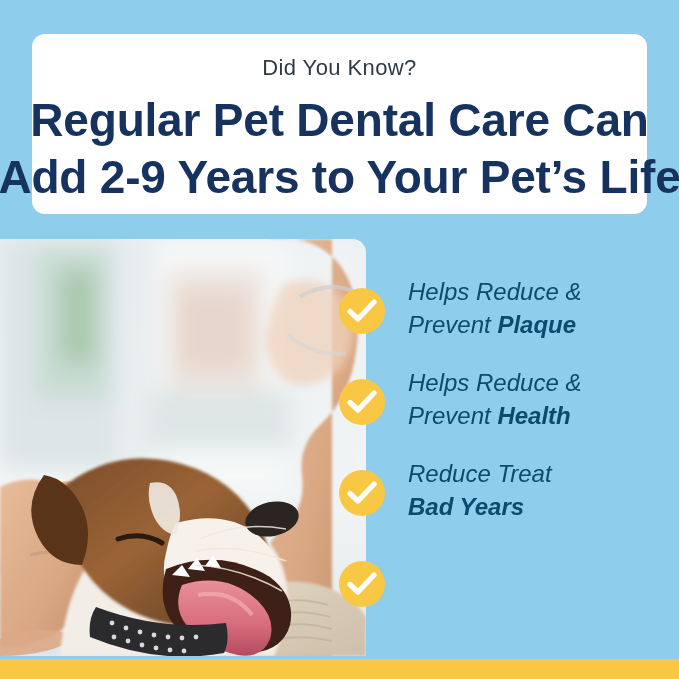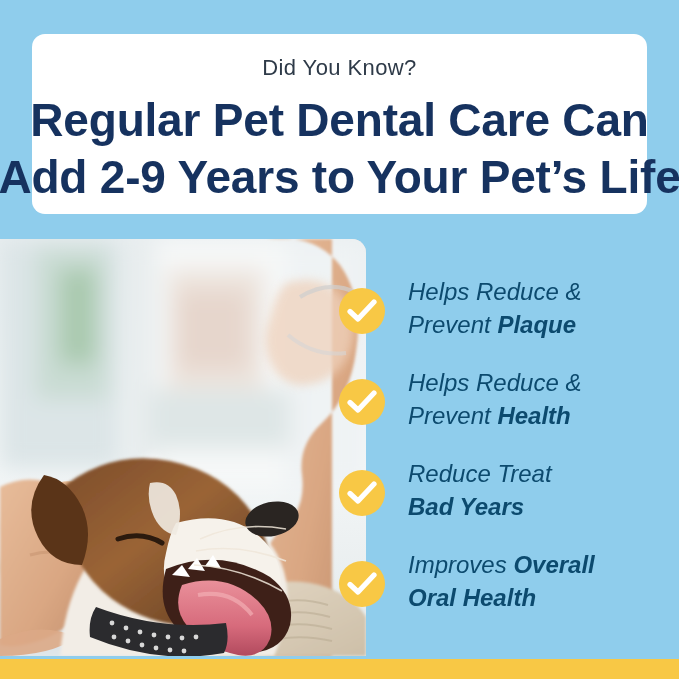--- a/index.html
+++ b/index.html
@@ -303,23 +303,19 @@
         <span class="ln"><b>Bad Years</b></span>
       </div>
     </div>
 
     <div class="benefit-row">
       <span class="check-badge">
         <svg width="30" height="24" viewBox="0 0 30 24" aria-hidden="true">
           <path d="M3 12.5 L11 20 L27 3" fill="none" stroke="#FFFFFF" stroke-width="5.2" stroke-linecap="round" stroke-linejoin="round"></path>
         </svg>
       </span>
-      <div class="benefit-text">
-        <span class="ln"><span>Improves </span><b>Overall</b></span>
-        <span class="ln"><b>Oral Health</b></span>
-      </div>
     </div>
 
   </div>
 
   <div class="bottom-bar"></div>
 
 </div>
 
 </body></html>

